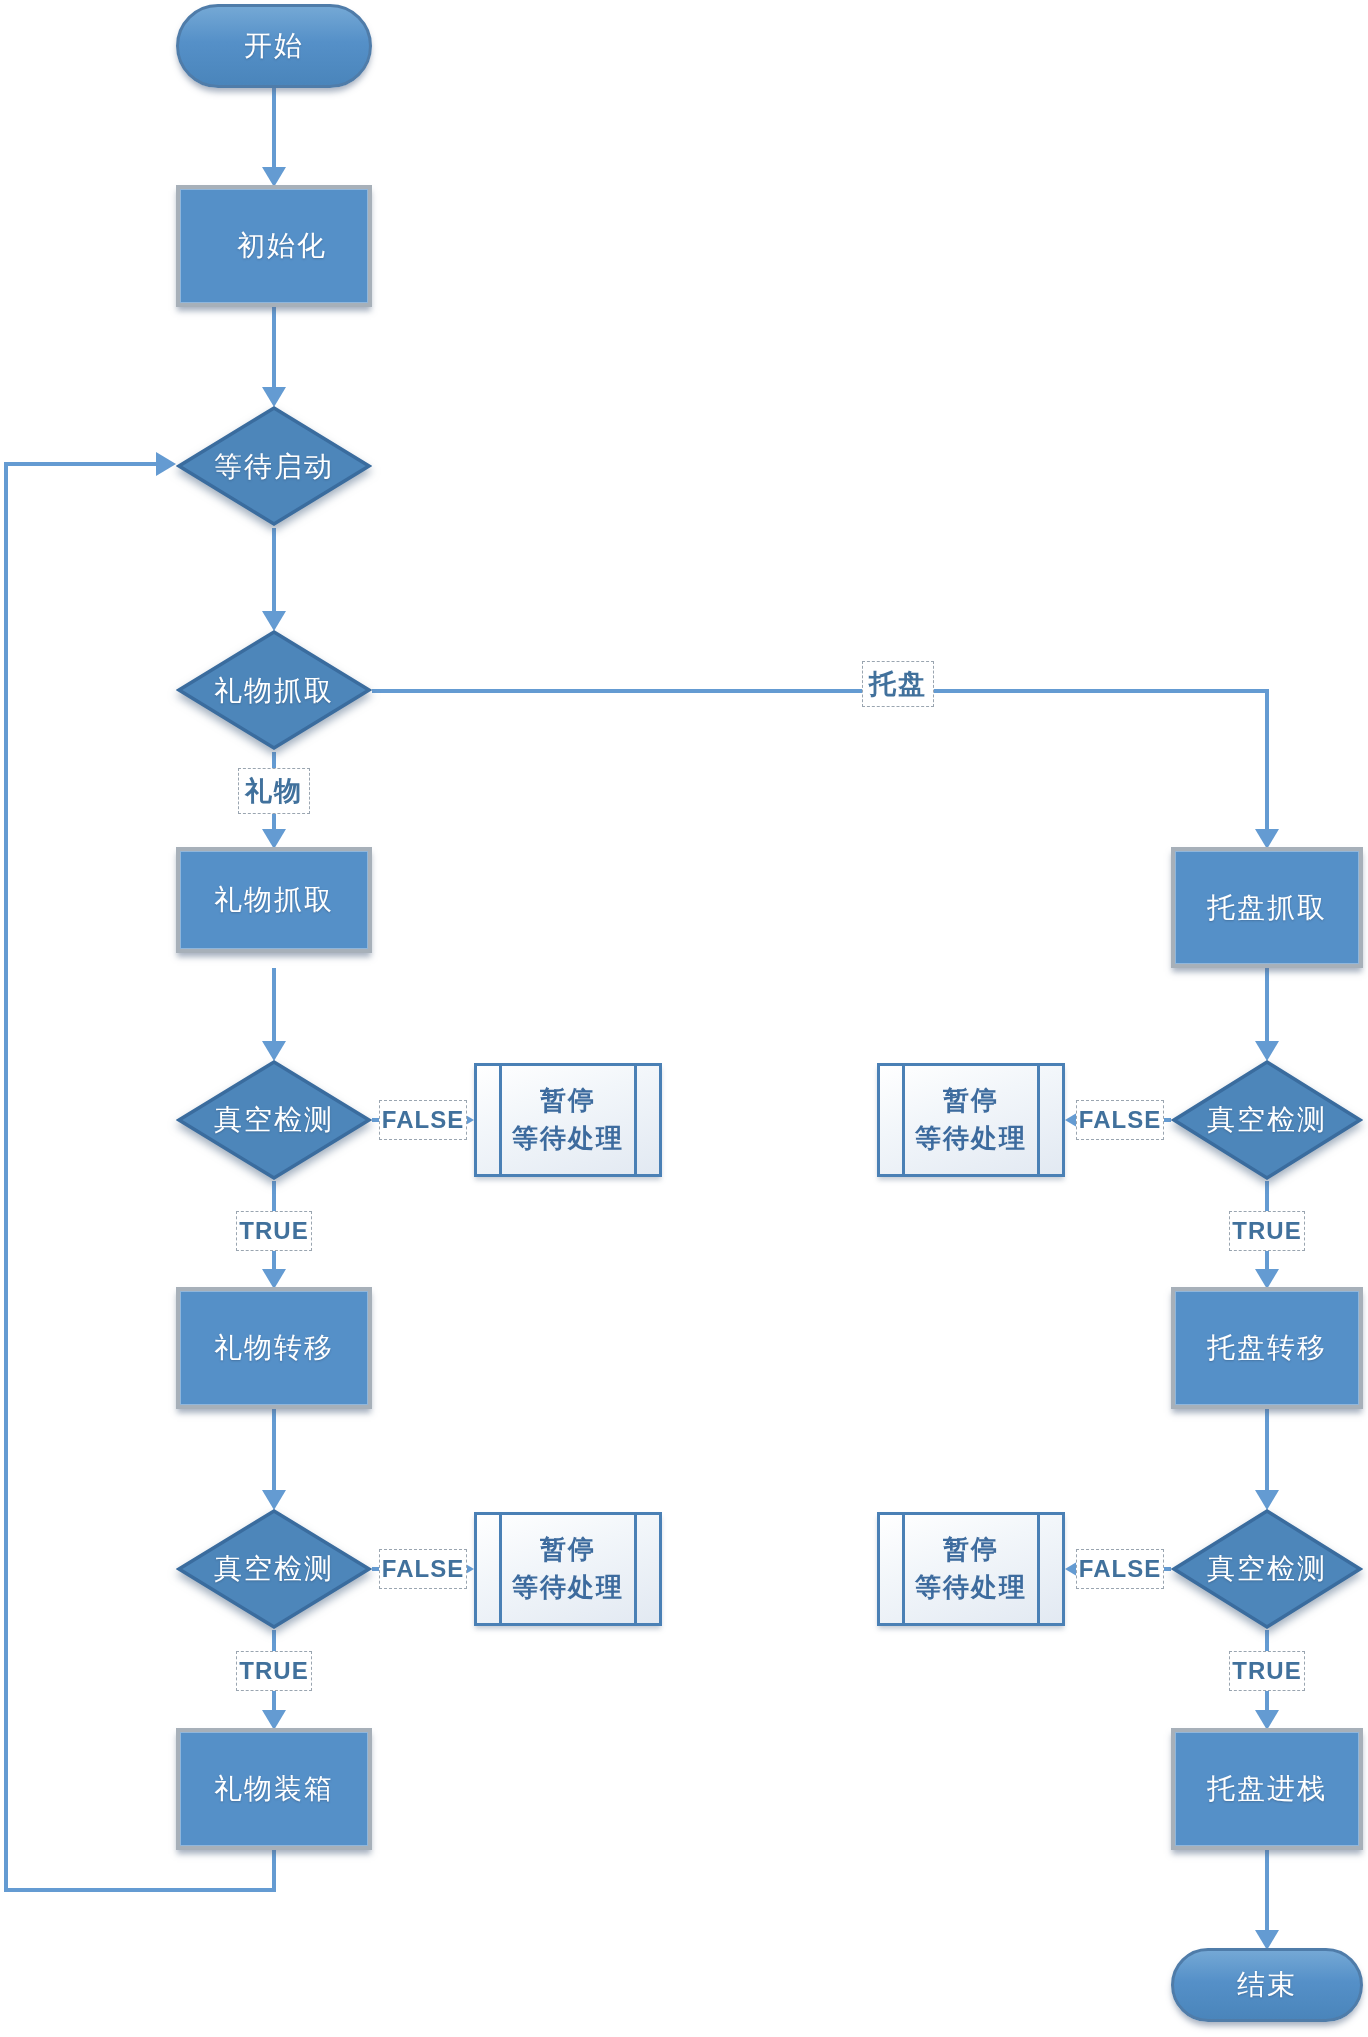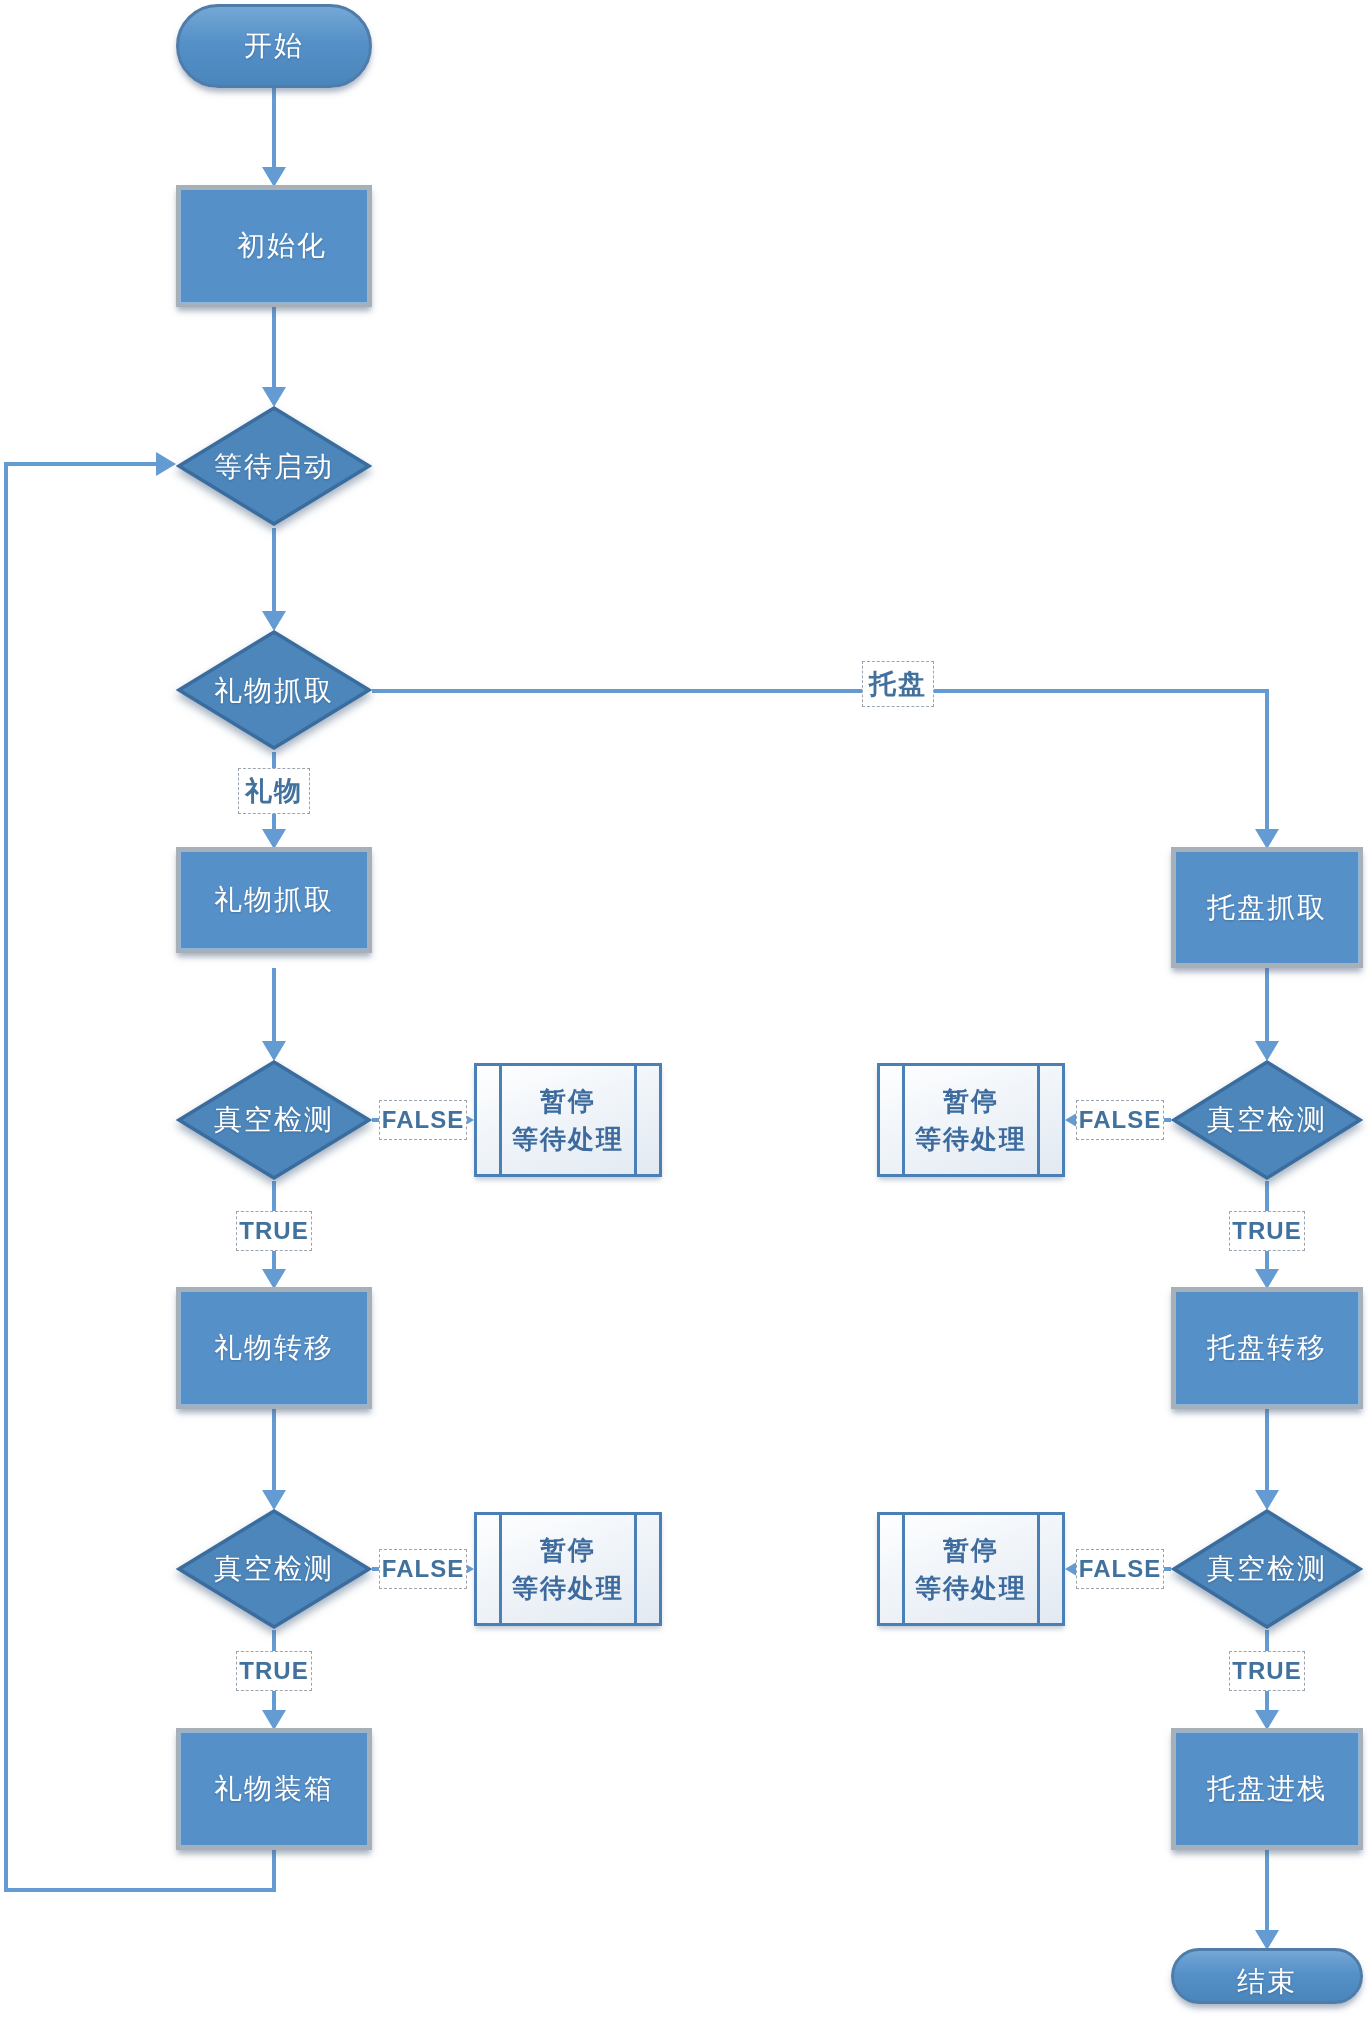--- a/index.html
+++ b/index.html
@@ -37,20 +37,21 @@
   .diamond{background:transparent;}
   .diamond svg{position:absolute;left:0;top:0;filter:drop-shadow(0 5px 4px rgba(70,95,125,.5));}
   .diamond .node-text{position:relative;z-index:2;}
   .pause-box{
     position:absolute;z-index:2;
     background:linear-gradient(160deg,#ffffff 0%,#f2f6fa 40%,#e2e9f2 100%);
     border:3px solid #4a80b5;
     box-sizing:border-box;
     display:flex;align-items:center;justify-content:center;
     box-shadow:0 4px 5px -1px rgba(90,110,135,.35);
+    font-family:Liberation Serif, serif;
   }
   .pause-bar{position:absolute;top:0;bottom:0;width:3px;background:#4a80b5;}
   .pause-bar.left{left:22px;}
   .pause-bar.right{right:22px;}
   .pause-text{
     text-align:center;
     color:#3d6b9e;
     font-weight:bold;
     font-size:26px;
     letter-spacing:2px;
@@ -245,17 +246,17 @@
     </div>
   </div>
 
   <div class="flow-label en" style="left:1076px;top:1549px;width:88px;height:40px;">FALSE</div>
   <div class="flow-label en" style="left:1229px;top:1651px;width:76px;height:40px;">TRUE</div>
 
   <div class="node rect" style="left:1171px;top:1728px;width:192px;height:122px;">
     <span class="node-text">托盘进栈</span>
   </div>
 
-  <div class="node stadium" style="left:1171px;top:1948px;width:192px;height:56px;border-radius:38px;align-items:flex-end;">
+  <div class="node stadium" style="left:1171px;top:1948px;width:192px;height:74px;border-radius:38px;">
     <span class="node-text">结束</span>
   </div>
 
 </div>
 
 </body></html>

